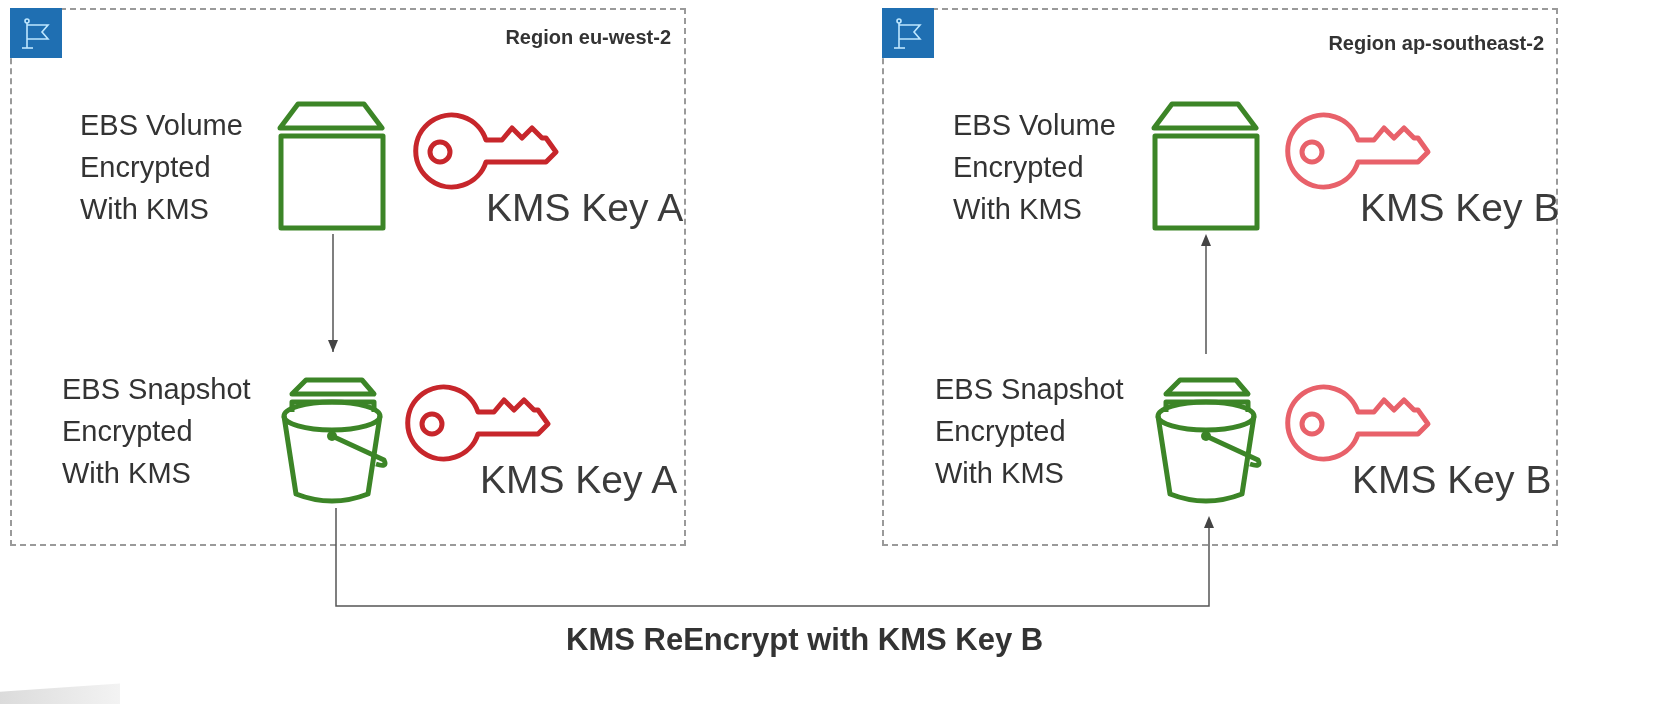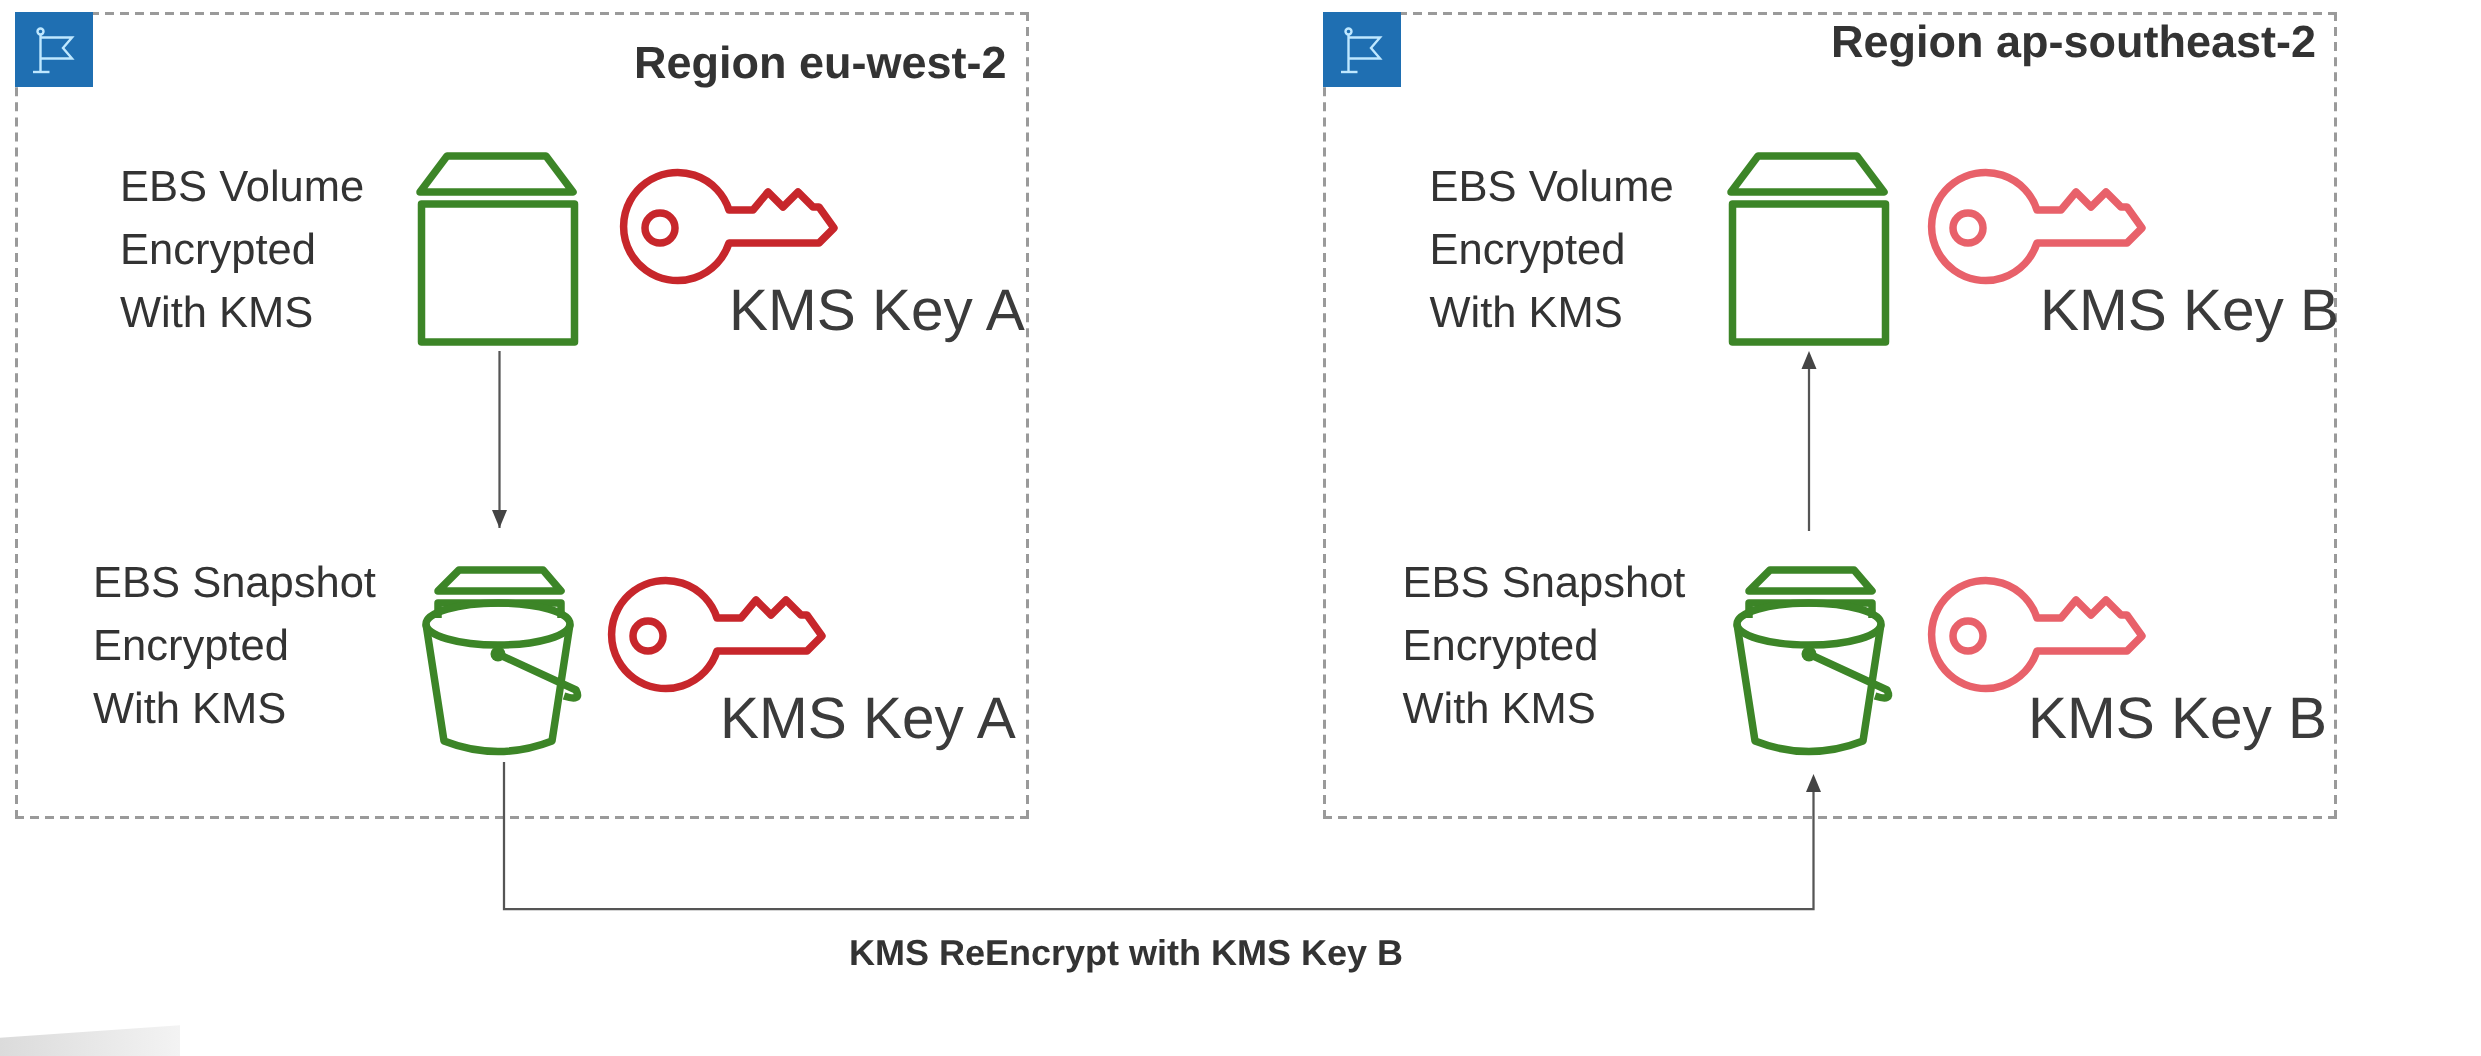--- a/index.html
+++ b/index.html
@@ -1,26 +1,26 @@
 <!DOCTYPE html>
 <html><head>
 <meta charset="utf-8">
 <style>
   html, body { margin: 0; padding: 0; background: #ffffff; }
   body { width: 1654px; height: 704px; position: relative; overflow: hidden;
          font-family: "Liberation Sans", "DejaVu Sans", sans-serif; color: #3b3b3b; }
   .region { position: absolute; border: 2px dashed #9a9a9a; box-sizing: border-box; }
   .flag { position: absolute; width: 52px; height: 50px; background: #1f6fb2; }
-  .region-title { position: absolute; font-weight: bold; font-size: 30px; color: #333; white-space: nowrap; }
+  .region-title { position: absolute; font-weight: bold; font-size: 20px; color: #333; white-space: nowrap; }
   .label { position: absolute; font-weight: normal; font-size: 29px; line-height: 42px; color: #333; }
   .label span { display: block; }
   .keytext { position: absolute; font-size: 39px; color: #3b3b3b; white-space: nowrap; }
   svg.icon { position: absolute; overflow: visible; }
   svg#connectors { position: absolute; left: 0; top: 0; }
-  .caption { position: absolute; font-weight: bold; font-size: 24px; color: #333; white-space: nowrap; }
+  .caption { position: absolute; font-weight: bold; font-size: 31px; color: #333; white-space: nowrap; }
   .shade { position: absolute; left: -10px; top: 688px; width: 130px; height: 30px;
            background: linear-gradient(90deg, #d9d9d9, #f3f3f3); transform: skewY(-4deg); }
 </style>
 </head>
 <body>
 
 <div class="region" style="left:10px; top:8px; width:676px; height:538px;"></div>
 <div class="flag" style="left:10px; top:8px;">
   <svg width="52" height="50" viewBox="0 0 52 50">
       <g fill="none" stroke="#bfe8ff" stroke-width="1.6">
@@ -79,21 +79,21 @@
 <div class="flag" style="left:882px; top:8px;">
   <svg width="52" height="50" viewBox="0 0 52 50">
       <g fill="none" stroke="#bfe8ff" stroke-width="1.6">
     <circle cx="17" cy="13" r="2"></circle>
         <line x1="17" y1="15" x2="17" y2="40"></line>
         <line x1="12" y1="40" x2="23" y2="40"></line>
     <path d="M17 17 H38 L32 24 L38 31 H17"></path>
       </g>
     </svg>
 </div>
-<div class="region-title" style="right:110px; top:12px;">Region ap-southeast-2</div>
+<div class="region-title" style="right:110px; top:32px;">Region ap-southeast-2</div>
 
 <div class="label" style="left:953px; top:104px;">
   <span>EBS Volume</span>
   <span>Encrypted</span>
   <span>With KMS</span>
 </div>
 <svg class="icon" style="left:1152px; top:100px;" width="108" height="132" viewBox="0 0 108 132">
   <g fill="none" stroke="#3c8527" stroke-width="5" stroke-linejoin="round">
     <path d="M20 4 H86 L104 28 H2 Z"></path>
       <rect x="3" y="36" width="102" height="92"></rect>

